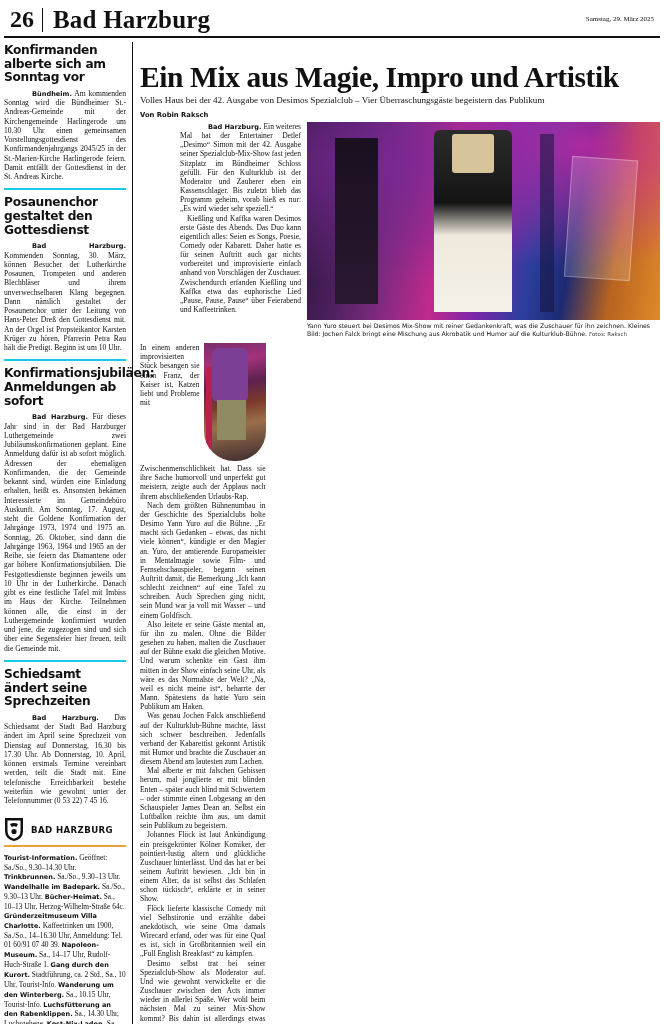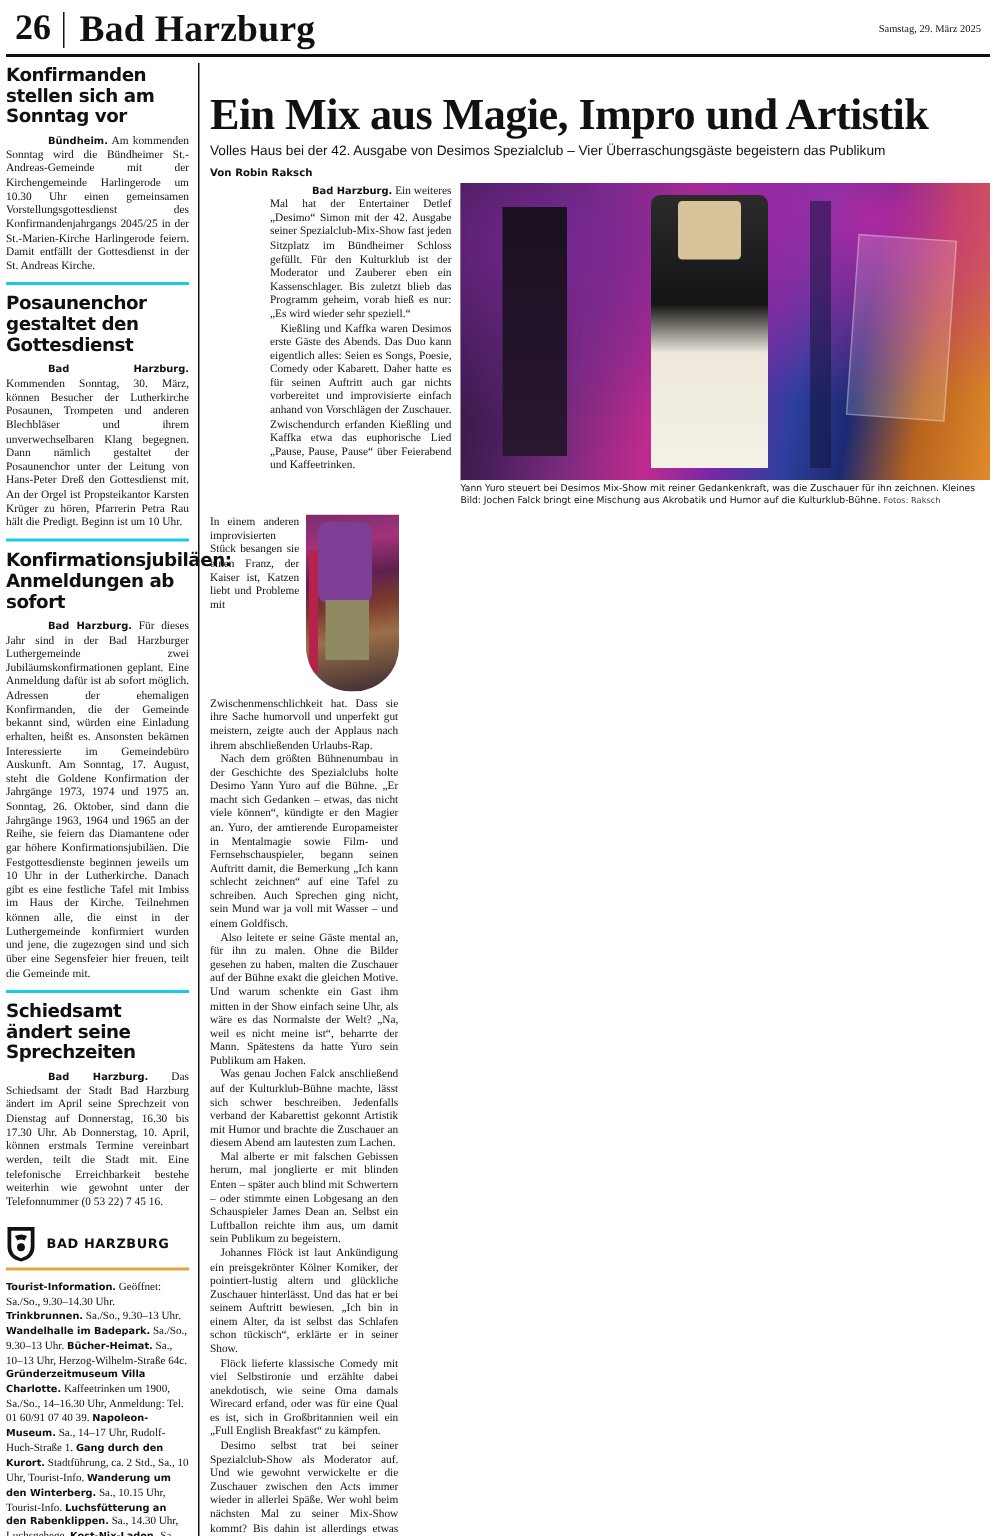--- a/index.html
+++ b/index.html
@@ -49,21 +49,21 @@
   .svc{font-family:"Liberation Serif",serif;font-size:7.4px;line-height:1.22;margin:0;text-align:left;}
   .svc b{font-family:"DejaVu Sans",sans-serif;font-weight:700;font-size:6.5px;}
 
   
   .art-hl{
     font-family:"Liberation Serif",serif;font-weight:700;
     font-size:29.5px;line-height:1.02;letter-spacing:-.4px;
     margin:24px 0 3px 0;
   }
   .art-sub{
-    font-family:Liberation Sans, sans-serif;font-size:9.1px;line-height:1.2;
+    font-family:Liberation Serif, serif;font-size:9.1px;line-height:1.2;
     margin:0 0 5px 0;color:#111;
   }
   .byline{font-family:"DejaVu Sans",sans-serif;font-weight:700;font-size:6.8px;margin:0 0 3px 0;}
 
   .art-cols{column-count:4;column-gap:6px;column-fill:auto;}
   .art-cols p{
     font-family:"Liberation Serif",serif;font-size:7.55px;line-height:1.215;
     text-align:justify;margin:0;text-indent:7px;hyphens:auto;
   }
   .art-cols p.first{text-indent:0;}
@@ -86,21 +86,21 @@
     <div class="mast-spacer"></div>
     <div class="mast-date">Samstag, 29. März 2025</div>
   </div>
   <div class="mast-rule"></div>
 
   <div class="body-wrap">
 
     <div class="col-side">
 
       <div>
-        <div class="side-hl">Konfirmanden stellen sich am Sonntag vor</div>
+        <div class="side-hl">Konfirmanden alberte sich am Sonntag vor</div>
         <p class="side-p"><span class="place">Bündheim.</span><span> Am kommenden Sonntag wird die Bündheimer St.-Andreas-Gemeinde mit der Kirchengemeinde Harlingerode um 10.30 Uhr einen gemeinsamen Vorstellungsgottesdienst des Konfirmandenjahrgangs 2045/25 in der St.-Marien-Kirche Harlingerode feiern. Damit entfällt der Gottesdienst in der St. Andreas Kirche.</span></p>
       </div>
 
       <div class="cyanrule"></div>
 
       <div>
         <div class="side-hl">Posaunenchor gestaltet den Gottesdienst</div>
         <p class="side-p"><span class="place">Bad Harzburg.</span><span> Kommenden Sonntag, 30. März, können Besucher der Lutherkirche Posaunen, Trompeten und anderen Blechbläser und ihrem unverwechselbaren Klang begegnen. Dann nämlich gestaltet der Posaunenchor unter der Leitung von Hans-Peter Dreß den Gottesdienst mit. An der Orgel ist Propsteikantor Karsten Krüger zu hören, Pfarrerin Petra Rau hält die Predigt. Beginn ist um 10 Uhr.</span></p>
       </div>
 

